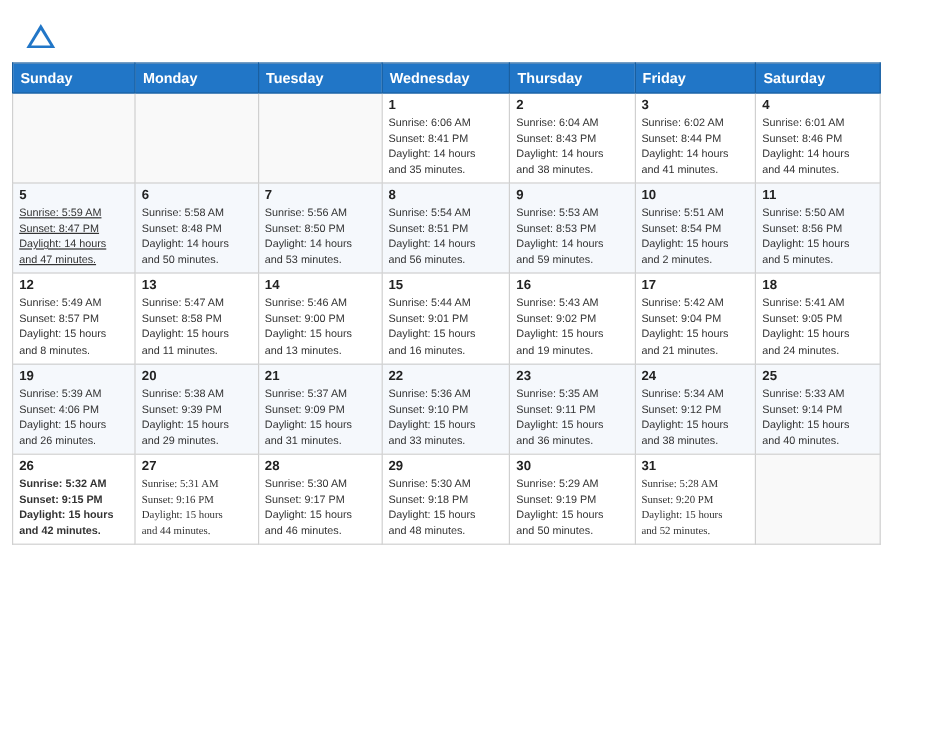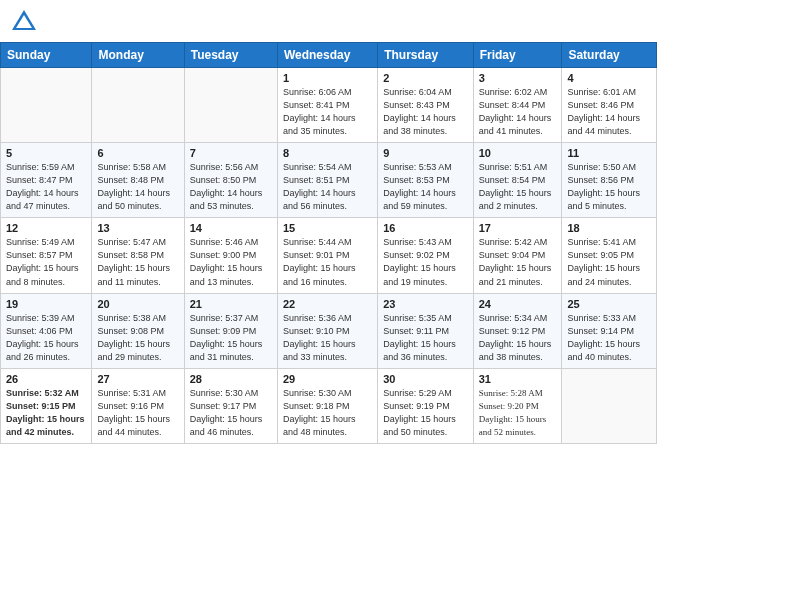--- a/index.html
+++ b/index.html
@@ -3,23 +3,24 @@
   <meta charset="utf-8">
   <style>
     * { margin: 0; padding: 0; box-sizing: border-box; }
     body {
       font-family: Arial, sans-serif;
       background: #fff;
       width: 792px;
       min-height: 612px;
     }
     .page {
-      width: 657px;
+      width: 744px;
       min-height: 612px;
       background: #fff;
+      padding: 10px;
     }
     .header {
       display: flex;
       justify-content: space-between;
       align-items: flex-start;
       padding: 8px 10px 6px 10px;
     }
     .logo {
       display: flex;
       align-items: center;
@@ -165,21 +166,21 @@
             <div class="day-num">4</div>
             <div class="day-info" style="white-space: pre-line;">Sunrise: 6:01 AM
 Sunset: 8:46 PM
 Daylight: 14 hours
 and 44 minutes.</div>
           </td>
         </tr>
         <tr>
           <td>
             <div class="day-num">5</div>
-            <div class="day-info" style="white-space: pre-line;">Sunrise: 5:59 AM
+            <div class="day-info" style="white-space: pre-line; text-decoration: underline;">Sunrise: 5:59 AM
 Sunset: 8:47 PM
 Daylight: 14 hours
 and 47 minutes.</div>
           </td>
           <td>
             <div class="day-num">6</div>
             <div class="day-info" style="white-space: pre-line;">Sunrise: 5:58 AM
 Sunset: 8:48 PM
 Daylight: 14 hours
 and 50 minutes.</div>
@@ -275,21 +276,21 @@
           <td>
             <div class="day-num">19</div>
             <div class="day-info" style="white-space: pre-line;">Sunrise: 5:39 AM
 Sunset: 4:06 PM
 Daylight: 15 hours
 and 26 minutes.</div>
           </td>
           <td>
             <div class="day-num">20</div>
             <div class="day-info" style="white-space: pre-line;">Sunrise: 5:38 AM
-Sunset: 9:08 PM
+Sunset: 9:39 PM
 Daylight: 15 hours
 and 29 minutes.</div>
           </td>
           <td>
             <div class="day-num">21</div>
             <div class="day-info" style="white-space: pre-line;">Sunrise: 5:37 AM
 Sunset: 9:09 PM
 Daylight: 15 hours
 and 31 minutes.</div>
           </td>
@@ -325,21 +326,21 @@
         <tr>
           <td>
             <div class="day-num">26</div>
             <div class="day-info" style="white-space: pre-line; font-weight: bold;">Sunrise: 5:32 AM
 Sunset: 9:15 PM
 Daylight: 15 hours
 and 42 minutes.</div>
           </td>
           <td>
             <div class="day-num">27</div>
-            <div class="day-info" style="white-space: pre-line;">Sunrise: 5:31 AM
+            <div class="day-info" style="white-space: pre-line; font-family: Liberation Serif, serif;">Sunrise: 5:31 AM
 Sunset: 9:16 PM
 Daylight: 15 hours
 and 44 minutes.</div>
           </td>
           <td>
             <div class="day-num">28</div>
             <div class="day-info" style="white-space: pre-line;">Sunrise: 5:30 AM
 Sunset: 9:17 PM
 Daylight: 15 hours
 and 46 minutes.</div>

